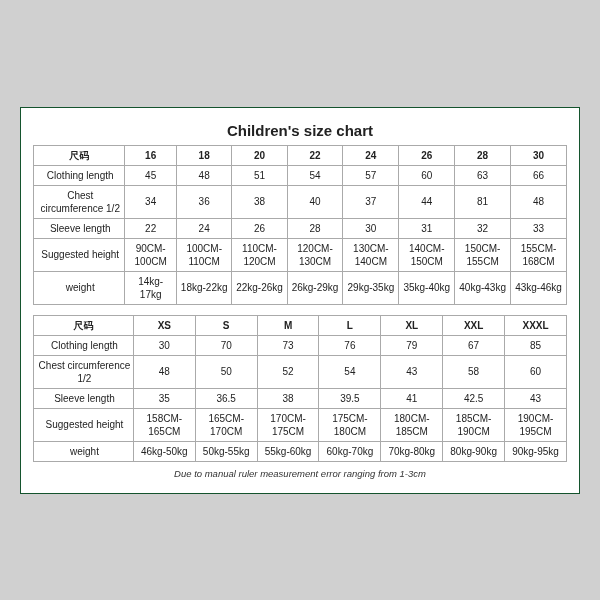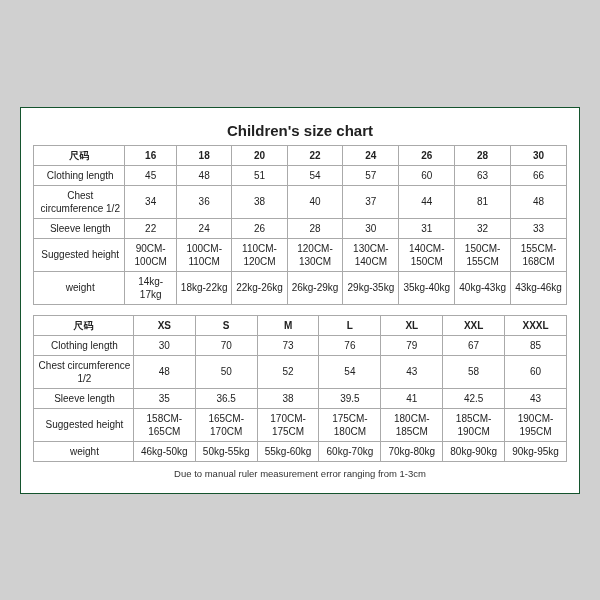--- a/index.html
+++ b/index.html
@@ -47,20 +47,21 @@
       font-weight: normal;
     }
     .section-gap {
       height: 10px;
     }
     .footer-note {
       text-align: center;
       font-size: 9.5px;
       color: #333;
       margin-top: 6px;
+      font-style: italic;
     }
   </style>
 </head>
 <body>
 
 <div class="card">
 
   <div class="chart-title">Children's size chart</div>
   <table>
     <thead>

